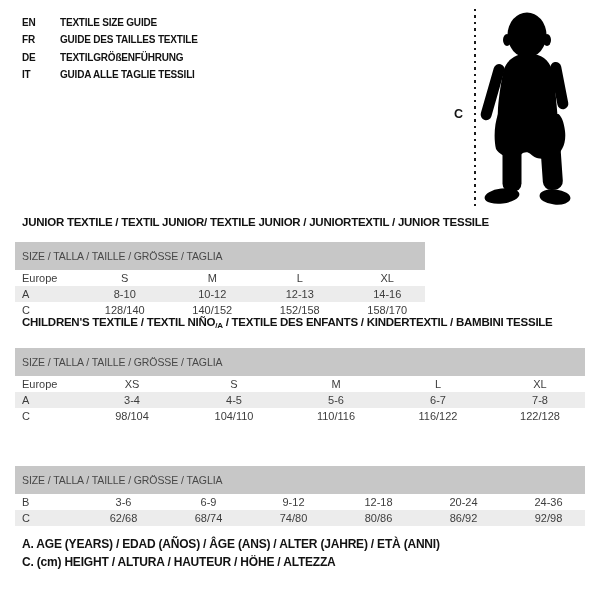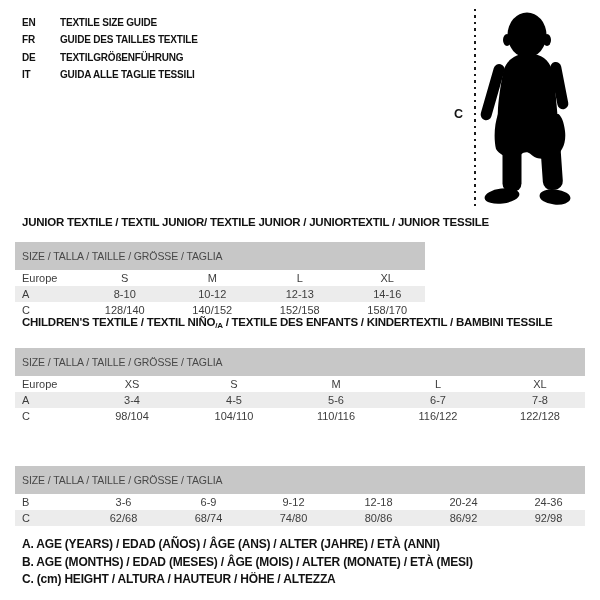--- a/index.html
+++ b/index.html
@@ -148,17 +148,16 @@
       <span class="tval">68/74</span>
       <span class="tval">74/80</span>
       <span class="tval">80/86</span>
       <span class="tval">86/92</span>
       <span class="tval">92/98</span>
     </div>
   </div>
 
   <div class="notes">
     <div class="note-line">A. AGE (YEARS) / EDAD (AÑOS) / ÂGE (ANS) / ALTER (JAHRE) / ETÀ (ANNI)</div>
-    <div class="note-line">B. AGE (MONTHS) / EDAD (MESES) / ÂGE (MOIS) / ALTER (MONATE) / ETÀ (MESI)</div>
     <div class="note-line">C. (cm) HEIGHT / ALTURA / HAUTEUR / HÖHE / ALTEZZA</div>
   </div>
 
 </div>
 
 </body></html>

